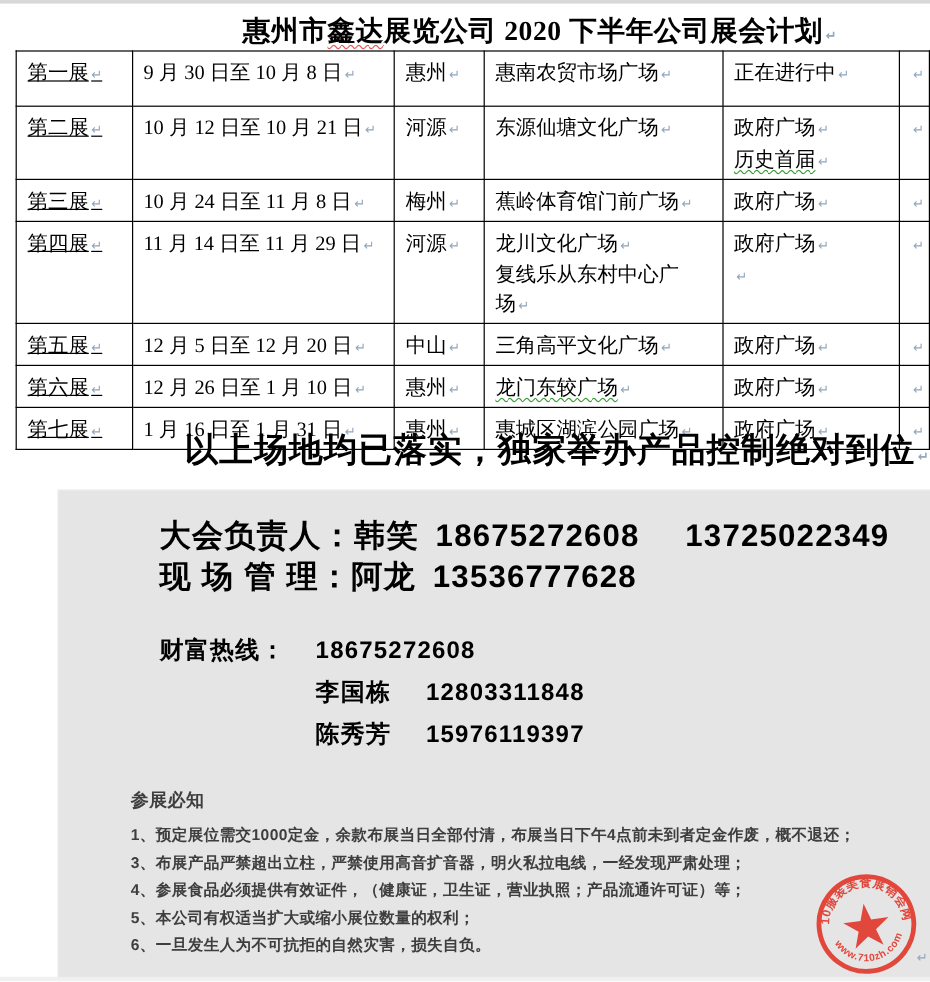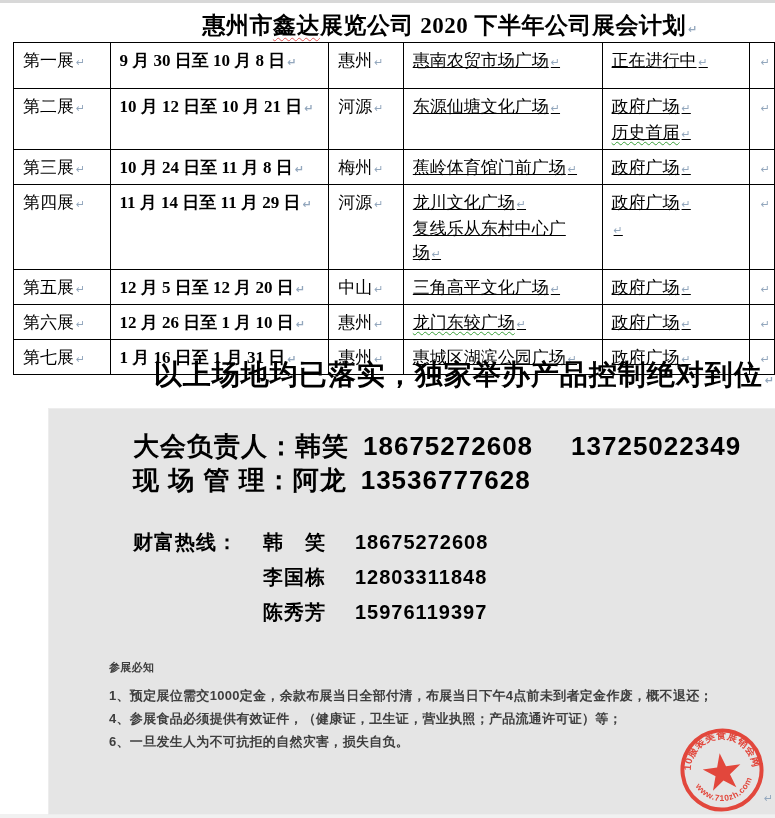--- a/index.html
+++ b/index.html
@@ -17,26 +17,26 @@
     font-size:23px;font-weight:700;letter-spacing:.5px;
   }
   .brand-wavy{text-decoration:underline wavy #e05a5a;text-decoration-thickness:1px;text-underline-offset:4px;}
 
   
   table.sched{position:absolute;left:13px;top:42px;border-collapse:collapse;table-layout:fixed;}
   table.sched td{
     border:1px solid #000;vertical-align:top;
     padding:6px 4px 2px 9px;font-size:17px;line-height:24px;white-space:normal;
   }
-  td.col-no{font-weight:500;}
-  td.col-date{font-weight:700;font-size:16px;}
+  td.col-no{font-weight:500;text-decoration:underline;}
+  td.col-date{font-weight:400;font-size:16px;}
   td.outside-cell{border:none;padding:4px 0 0 8px;}
   tr.r1{height:46px} tr.r2{height:52px} tr.r3{height:34px} tr.r4{height:80px}
   tr.r5{height:30px} tr.r6{height:29px} tr.r7{height:28px}
-  .cline{min-height:24px;text-decoration:underline;}
+  .cline{min-height:24px;}
   .wavy-green{text-decoration:underline wavy #3aa03a;text-decoration-thickness:1px;text-underline-offset:3px;}
   .pilcrow{color:#93a7bd;font-size:11px;margin-left:2px;font-family:"DejaVu Sans",sans-serif;}
 
   
   .tagline{
     position:absolute;top:356px;left:0;width:775px;box-sizing:border-box;
     padding-left:85px;text-align:right;white-space:nowrap;
     font-size:28px;font-weight:700;letter-spacing:1px;
   }
 
@@ -55,21 +55,21 @@
     font-size:20px;line-height:35px;letter-spacing:1px;
   }
   .hl-label{width:130px;}
   .hl-name{width:92px;}
 
   .notes-block{
     position:absolute;left:60px;top:247px;white-space:nowrap;
     font-family:"Liberation Sans","DejaVu Sans",sans-serif;
     font-size:13px;font-weight:600;color:#3e3e3e;line-height:23px;letter-spacing:.3px;
   }
-  .notes-heading{font-size:11px;margin-bottom:5px;}
+  .notes-heading{font-size:15px;margin-bottom:5px;}
 
   .stamp{position:absolute;left:630px;top:318px;width:86px;height:86px;opacity:.92;}
   .stamp svg{display:block;}
 
   .bottom-pilcrow{position:absolute;left:762px;top:792px;}
 </style>
 </head>
 <body>
 
 <div class="edge-strip-top"></div>
@@ -185,39 +185,40 @@
 </div>
 
 <div class="flyer">
   <div class="contact-block">
       <div class="contact-line"><span class="c-label">大会负责人：</span><span class="c-name">韩笑</span><span class="c-phone">18675272608</span><span class="c-phone">13725022349</span></div>
       <div class="contact-line"><span class="c-label">现 场 管 理：</span><span class="c-name">阿龙</span><span class="c-phone">13536777628</span></div>
     </div>
   <div class="hotline-block">
       <div class="hotline-row">
         <span class="hl-label">财富热线：</span>
-        <span class="hl-name">韩　笑</span>
         <span class="hl-phone">18675272608</span>
       </div>
       <div class="hotline-row">
         <span class="hl-label"></span>
         <span class="hl-name">李国栋</span>
         <span class="hl-phone">12803311848</span>
       </div>
       <div class="hotline-row">
         <span class="hl-label"></span>
         <span class="hl-name">陈秀芳</span>
         <span class="hl-phone">15976119397</span>
       </div>
     </div>
   <div class="notes-block">
     <div class="notes-heading">参展必知</div>
     <div>
         <div class="note-line">1、预定展位需交1000定金，余款布展当日全部付清，布展当日下午4点前未到者定金作废，概不退还；</div>
+        <div class="note-line">3、布展产品严禁超出立柱，严禁使用高音扩音器，明火私拉电线，一经发现严肃处理；</div>
         <div class="note-line">4、参展食品必须提供有效证件，（健康证，卫生证，营业执照；产品流通许可证）等；</div>
+        <div class="note-line">5、本公司有权适当扩大或缩小展位数量的权利；</div>
         <div class="note-line">6、一旦发生人为不可抗拒的自然灾害，损失自负。</div>
       </div>
   </div>
 
   <div class="stamp" style="color: rgb(226, 58, 46);">
     <svg width="86" height="86" viewBox="0 0 86 86">
       <g transform="rotate(-8 43 43)">
         <circle cx="43" cy="43" r="39.5" fill="none" stroke="currentColor" stroke-width="4"></circle>
         <path fill="currentColor" d="M43 26 L38.5 39.8 L24 39.8 L35.7 48.4 L31.2 62.2 L43 53.6 L54.8 62.2 L50.3 48.4 L62 39.8 L47.5 39.8 Z"></path>
         <defs>

